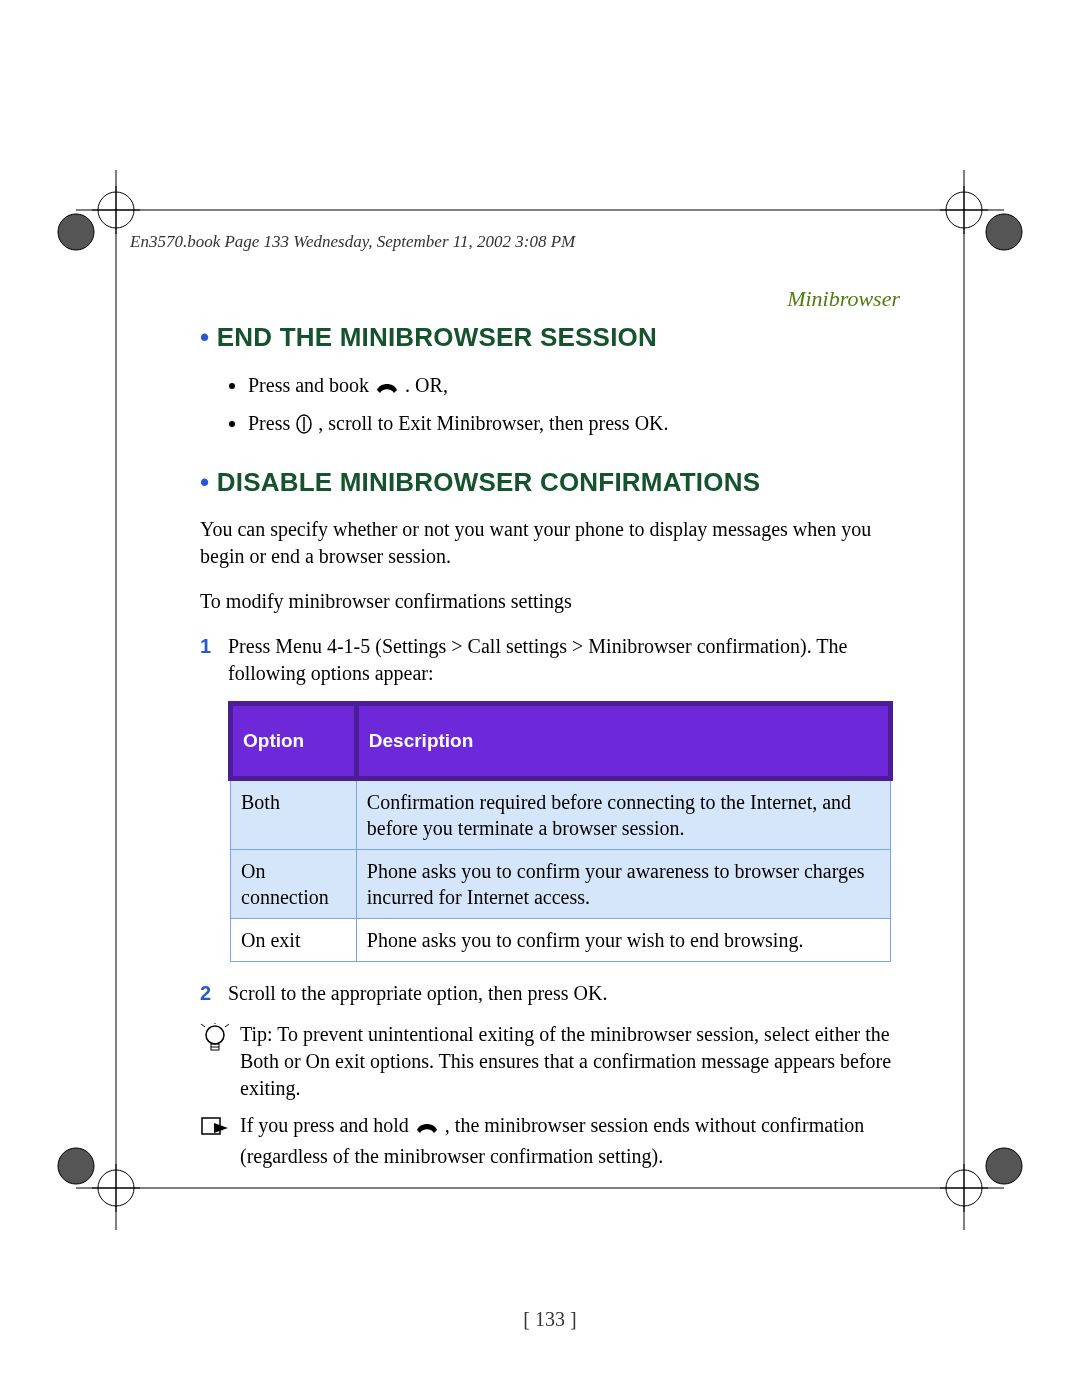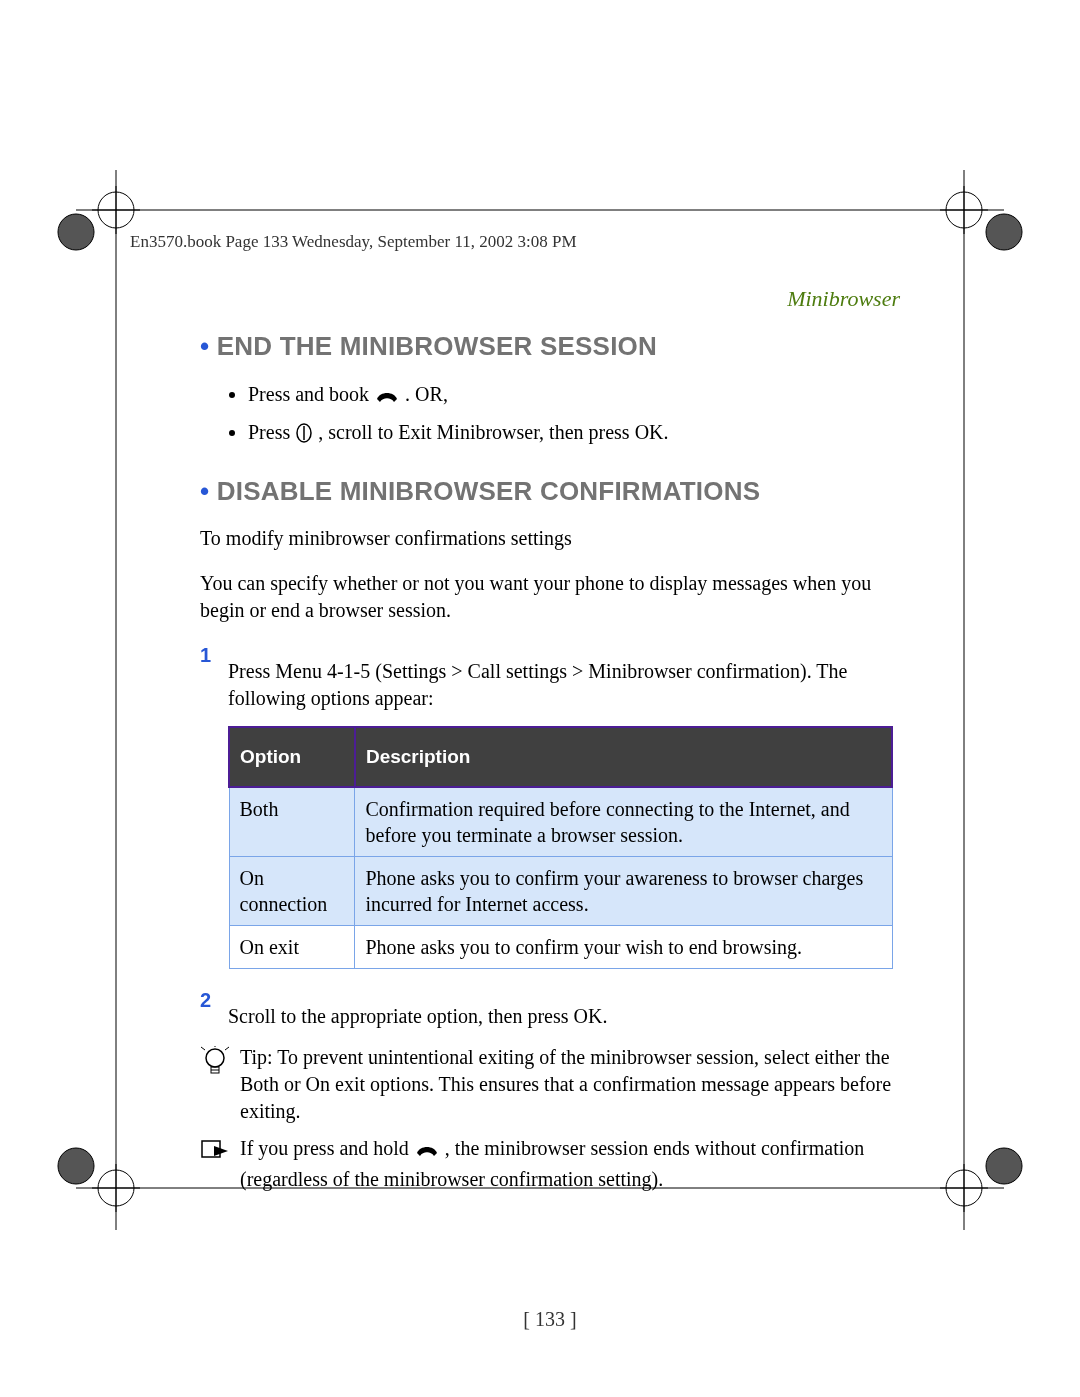--- a/index.html
+++ b/index.html
@@ -12,42 +12,43 @@
     position: relative;
     color: #000;
   }
   .header-line {
     position: absolute;
     left: 130px;
     top: 232px;
     font-size: 17px;
     font-family: Georgia, serif;
     color: #333;
+    font-style: italic;
   }
   .running-head {
     position: absolute;
     right: 180px;
     top: 286px;
     font-style: italic;
     font-size: 22px;
     color: #4d7c0f;
     font-family: Georgia, serif;
   }
   .content {
     position: absolute;
     left: 200px;
     top: 318px;
     width: 700px;
   }
   h2.section {
-    color: #737373;
+    color: #14532d;
     font-family: Arial, Helvetica, sans-serif;
     font-weight: bold;
     font-size: 26px;
-    margin: 13px 0 18px 0;
+    margin: 4px 0 18px 0;
     letter-spacing: 0.2px;
   }
   h2.section::before {
     content: "• ";
     color: #2757d6;
     font-weight: bold;
   }
   ul.bullets {
     margin: 0 0 26px 0;
     padding-left: 48px;
@@ -66,36 +67,36 @@
     font-size: 20px;
     line-height: 1.35;
   }
   .step-num {
     color: #2757d6;
     font-family: Arial, sans-serif;
     font-weight: bold;
     width: 28px;
     flex: 0 0 28px;
   }
-  .step-text { flex: 1; margin-top: 16px; }
+  .step-text { flex: 1; }
   .bold { font-weight: normal; }
   table.options {
     border-collapse: collapse;
     width: 665px;
     margin: 8px 0 18px 28px;
     font-size: 20px;
   }
   table.options th {
-    background: #404040;
+    background: #6d28d9;
     color: #fff;
     font-family: Arial, sans-serif;
     font-weight: bold;
     text-align: left;
-    padding: 18px 10px;
-    border: 2px solid #4c1d95;
+    padding: 24px 10px;
+    border: 5px solid #4c1d95;
     font-size: 19px;
   }
   table.options td {
     border: 1px solid #7aa5e8;
     padding: 8px 10px;
     vertical-align: top;
     line-height: 1.3;
   }
   table.options tr.shade td { background: #d6e6fa; }
   .note {
@@ -188,22 +189,22 @@
             <ellipse cx="9" cy="10" rx="7" ry="9" fill="none" stroke="#000" stroke-width="1.5"></ellipse>
             <line x1="9" y1="3" x2="9" y2="17" stroke="#000" stroke-width="1.5"></line>
           </svg>
       </span>
       <span>, scroll to </span><span class="bold">Exit Minibrowser</span><span>, then press </span><span class="bold">OK</span><span>.</span>
     </li>
   </ul>
 
   <h2 class="section">DISABLE MINIBROWSER CONFIRMATIONS</h2>
 
+  <p class="body">You can specify whether or not you want your phone to display messages when you begin or end a browser session.</p>
   <p class="body">To modify minibrowser confirmations settings</p>
-  <p class="body">You can specify whether or not you want your phone to display messages when you begin or end a browser session.</p>
 
   <div class="step">
     <div class="step-num">1</div>
     <div class="step-text">
       <span>Press </span><span class="bold">Menu 4-1-5 (Settings &gt; Call settings &gt; Minibrowser confirmation)</span><span>. The following options appear:</span>
     </div>
   </div>
 
   <table class="options">
     <tbody>

